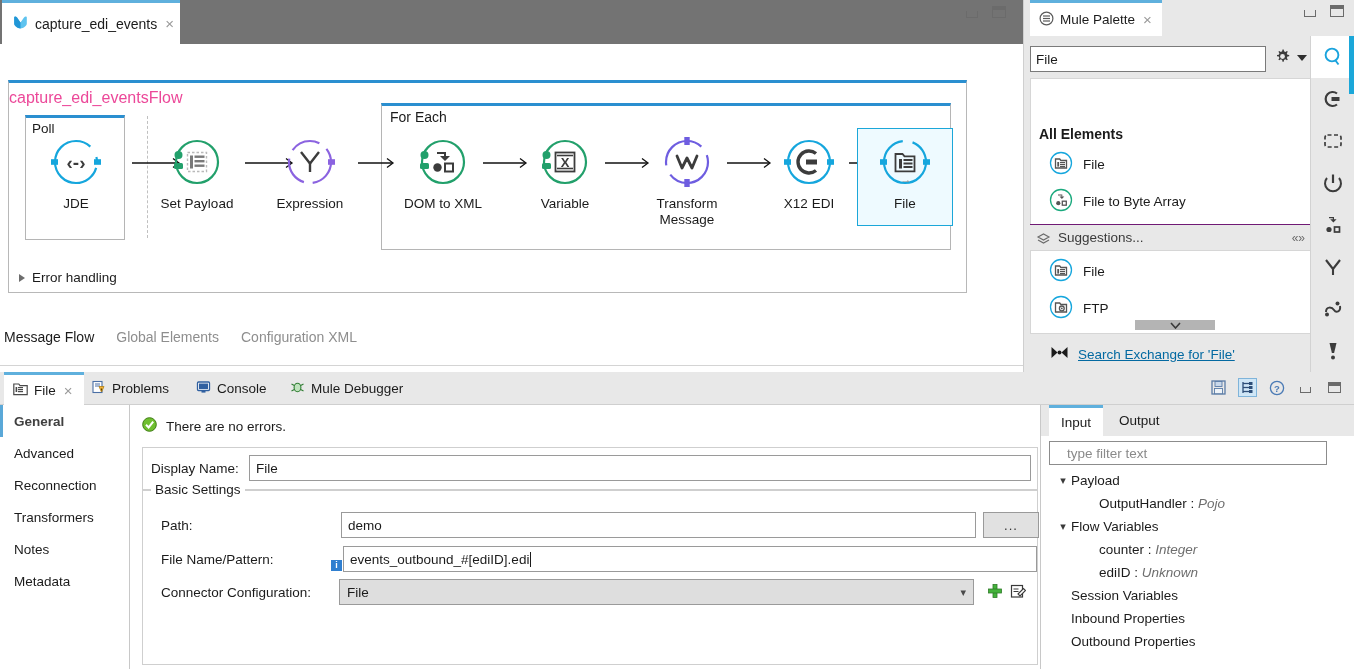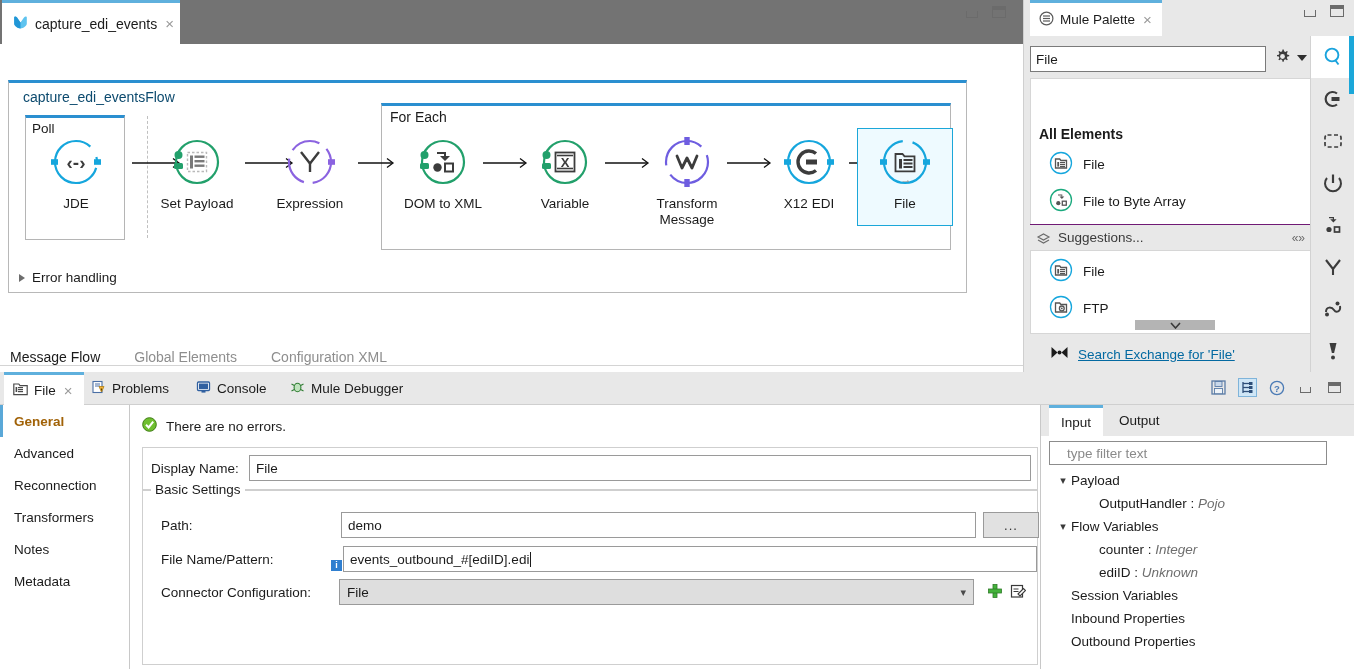--- a/index.html
+++ b/index.html
@@ -51,21 +51,21 @@
   #canvas {
     position: absolute; left: 0; top: 44px; width: 1024px; height: 285px;
     background: #ffffff; overflow: hidden;
   }
   .flow-box {
     position: absolute; left: 8px; top: 36px; width: 959px; height: 213px;
     border: 1px solid #b8b8b8; border-top: 3px solid #2a8fd0;
     background: #ffffff;
   }
   .flow-title {
-    position: absolute; left: 14px; top: 6px; font-size: 14px; color: #0c4a6e;
+    position: absolute; left: 0; top: 6px; font-size: 16px; color: #ec4899;
   }
   .error-handling {
     position: absolute; left: 10px; bottom: 7px;
     display: flex; align-items: center; gap: 7px;
     font-size: 13.5px; color: #1b1b1b;
   }
   .tri-right {
     width: 0; height: 0;
     border-left: 6px solid #6d6d6d;
     border-top: 4.5px solid transparent;
@@ -178,21 +178,21 @@
     width: 44px; height: 42px; display: flex; align-items: center; justify-content: center;
   }
   .prail-item.active { background: #ffffff; }
   .prail-scroll {
     position: absolute; right: 0; top: 36px; width: 5px; height: 58px; background: #1ba7d9;
   }
 
   
   #viewtabs {
     position: absolute; left: 0; top: 329px; width: 1024px; height: 36px;
-    background: #fff; display: flex; align-items: flex-end; padding-left: 10px; gap: 34px;
+    background: #fff; display: flex; align-items: flex-start; padding-left: 4px; gap: 22px;
   }
   #viewtabs .vt { font-size: 14px; color: #8e8e8e; }
   #viewtabs .vt.sel { color: #1b1b1b; }
 
   
   #bottom {
     position: absolute; left: 0; top: 372px; width: 1354px; height: 297px;
     background: #ffffff;
   }
   .btabstrip {
@@ -212,21 +212,21 @@
     position: absolute; left: 0; top: 33px; width: 1040px; height: 264px; background: #fff;
   }
   .pside {
     position: absolute; left: 0; top: 0; width: 130px; height: 264px;
     border-right: 1px solid #c8c8c8; background: #fff;
   }
   .pside-item {
     height: 32px; display: flex; align-items: center; padding-left: 14px;
     font-size: 13.5px; color: #1b1b1b;
   }
-  .pside-item.sel { color: #a16207; font-weight: bold; border-left: 3px solid #5aa8d8; padding-left: 11px; }
+  .pside-item.sel { color: #404040; font-weight: bold; border-left: 3px solid #5aa8d8; padding-left: 11px; }
 
   .pmain { position: absolute; left: 130px; top: 0; right: 0; height: 264px; }
   .noerr {
     position: absolute; left: 12px; top: 12px; display: flex; align-items: center; gap: 9px;
     font-size: 13.5px;
   }
   .grp {
     position: absolute; border: 1px solid #cfcfcf;
   }
   .grp-display { left: 12px; top: 42px; width: 896px; height: 43px; }

